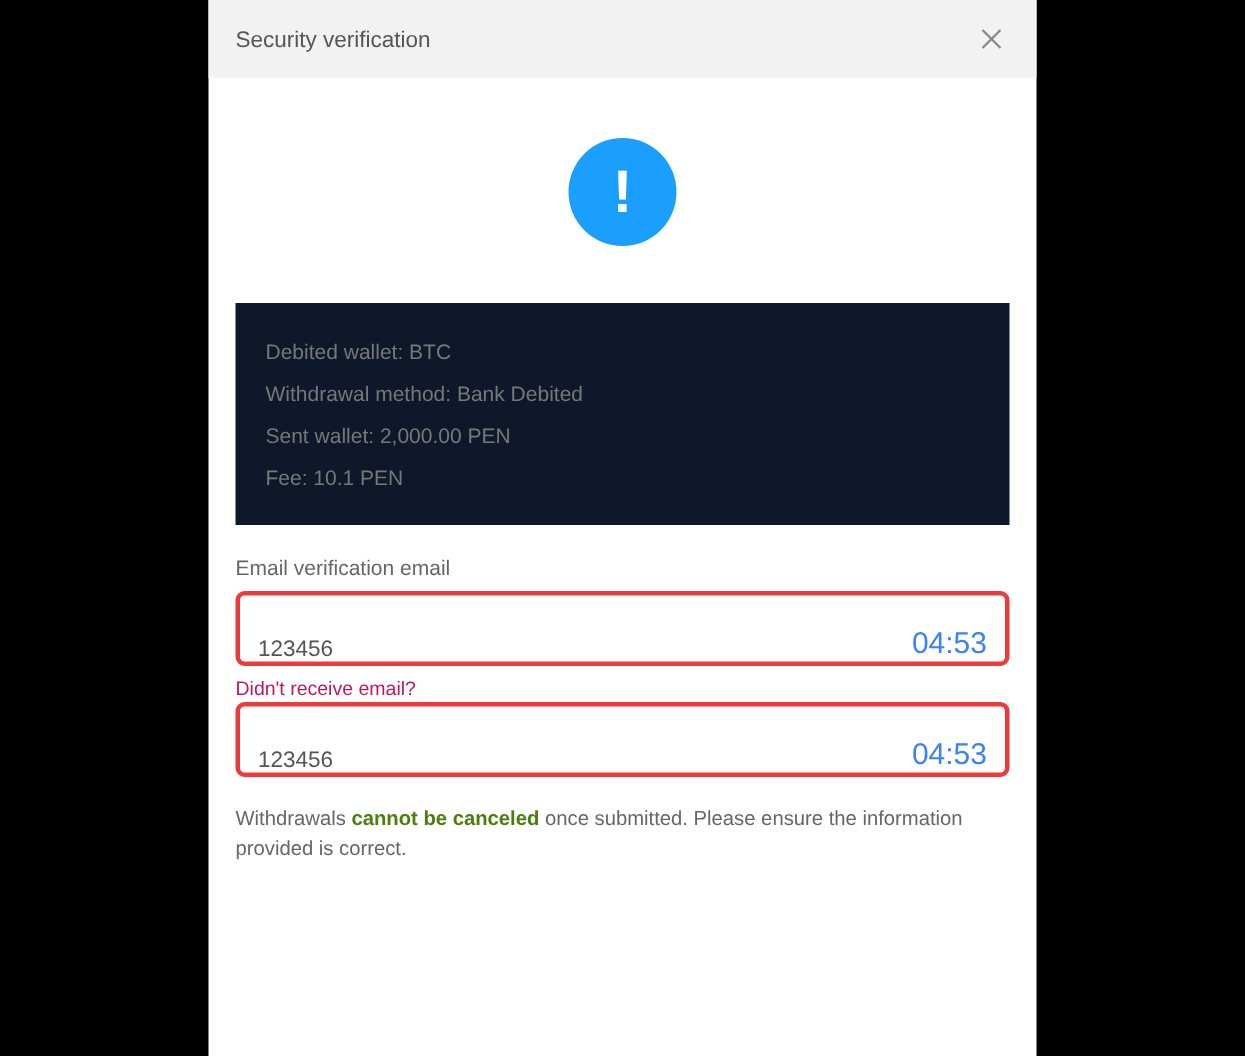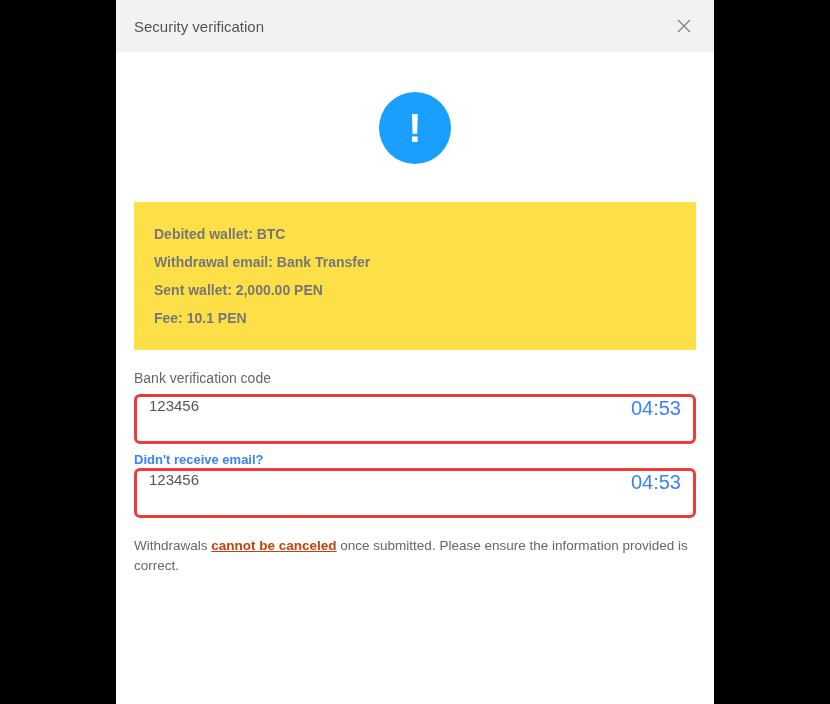--- a/index.html
+++ b/index.html
@@ -6,21 +6,21 @@
   html, body { height: 100%; }
   body {
     background: #000;
     font-family: -apple-system, BlinkMacSystemFont, "Segoe UI", Arial, sans-serif;
     display: flex;
     justify-content: center;
     width: 830px;
     height: 704px;
   }
   .modal {
-    width: 598px;
+    width: 552px;
     background: #fff;
     position: relative;
   }
   .modal-header {
     background: #f2f2f2;
     padding: 14px 18px;
     display: flex;
     justify-content: space-between;
     align-items: center;
   }
@@ -52,24 +52,23 @@
     align-items: center;
     justify-content: center;
   }
   .icon-circle .exclaim {
     color: #fff;
     font-size: 40px;
     font-weight: 700;
     line-height: 1;
   }
   .info-box {
-    background: #fde047;
+    background: #0f172a;
     padding: 18px 20px;
     margin-bottom: 20px;
-    font-weight: bold;
   }
   .info-row {
     color: #777;
     font-size: 14px;
     line-height: 2;
   }
   .field-label {
     color: #666;
     font-size: 14px;
     margin-bottom: 8px;
@@ -80,52 +79,52 @@
     padding: 0;
     display: flex;
     align-items: center;
     height: 50px;
     margin-bottom: 6px;
     overflow: hidden;
   }
   .input-row .inner {
     flex: 1;
     display: flex;
-    align-items: flex-start;
+    align-items: flex-end;
     padding: 0 12px;
     height: 100%;
   }
   .code-input {
     flex: 1;
     border: none;
     outline: none;
     font-size: 15px;
     color: #555;
     background: transparent;
   }
   .timer {
     font-size: 20px;
     color: #3b82f6;
   }
   .link {
-    color: #3b82f6;
+    color: #be185d;
     font-size: 13px;
-    font-weight: 700;
+    font-weight: 400;
     text-decoration: none;
     display: inline-block;
     cursor: pointer;
   }
   .second-input-margin { margin-bottom: 18px; }
   .warning {
     color: #666;
     font-size: 13.5px;
     line-height: 1.5;
     margin-bottom: 18px;
   }
-  .warning b { color: #c2410c; font-weight: 700; text-decoration: underline; }
+  .warning b { color: #4d7c0f; font-weight: 700; }
   .submit-wrap {
     border: 3px solid #ed3a3a;
     border-radius: 6px;
     padding: 0;
     overflow: hidden;
   }
   .submit-btn {
     width: 100%;
     background: #1a9fff;
     color: #fff;
@@ -155,31 +154,31 @@
 
     <div class="icon-circle">
       <span class="exclaim">!</span>
     </div>
 
     <div class="info-box">
       <div class="info-row">
         <span>Debited wallet: </span><span>BTC</span>
       </div>
       <div class="info-row">
-        <span>Withdrawal email: </span><span>Bank Transfer</span>
+        <span>Withdrawal method: </span><span>Bank Debited</span>
       </div>
       <div class="info-row">
         <span>Sent wallet: </span><span>2,000.00 PEN</span>
       </div>
       <div class="info-row">
         <span>Fee: </span><span>10.1 PEN</span>
       </div>
     </div>
 
-    <div class="field-label">Bank verification code</div>
+    <div class="field-label">Email verification email</div>
     <div class="input-row">
       <div class="inner">
         <input class="code-input" type="text" value="123456" style="">
         <span class="timer">04:53</span>
       </div>
     </div>
     <a class="link">Didn't receive email?</a>
 
     <div class="input-row second-input-margin">
       <div class="inner">

